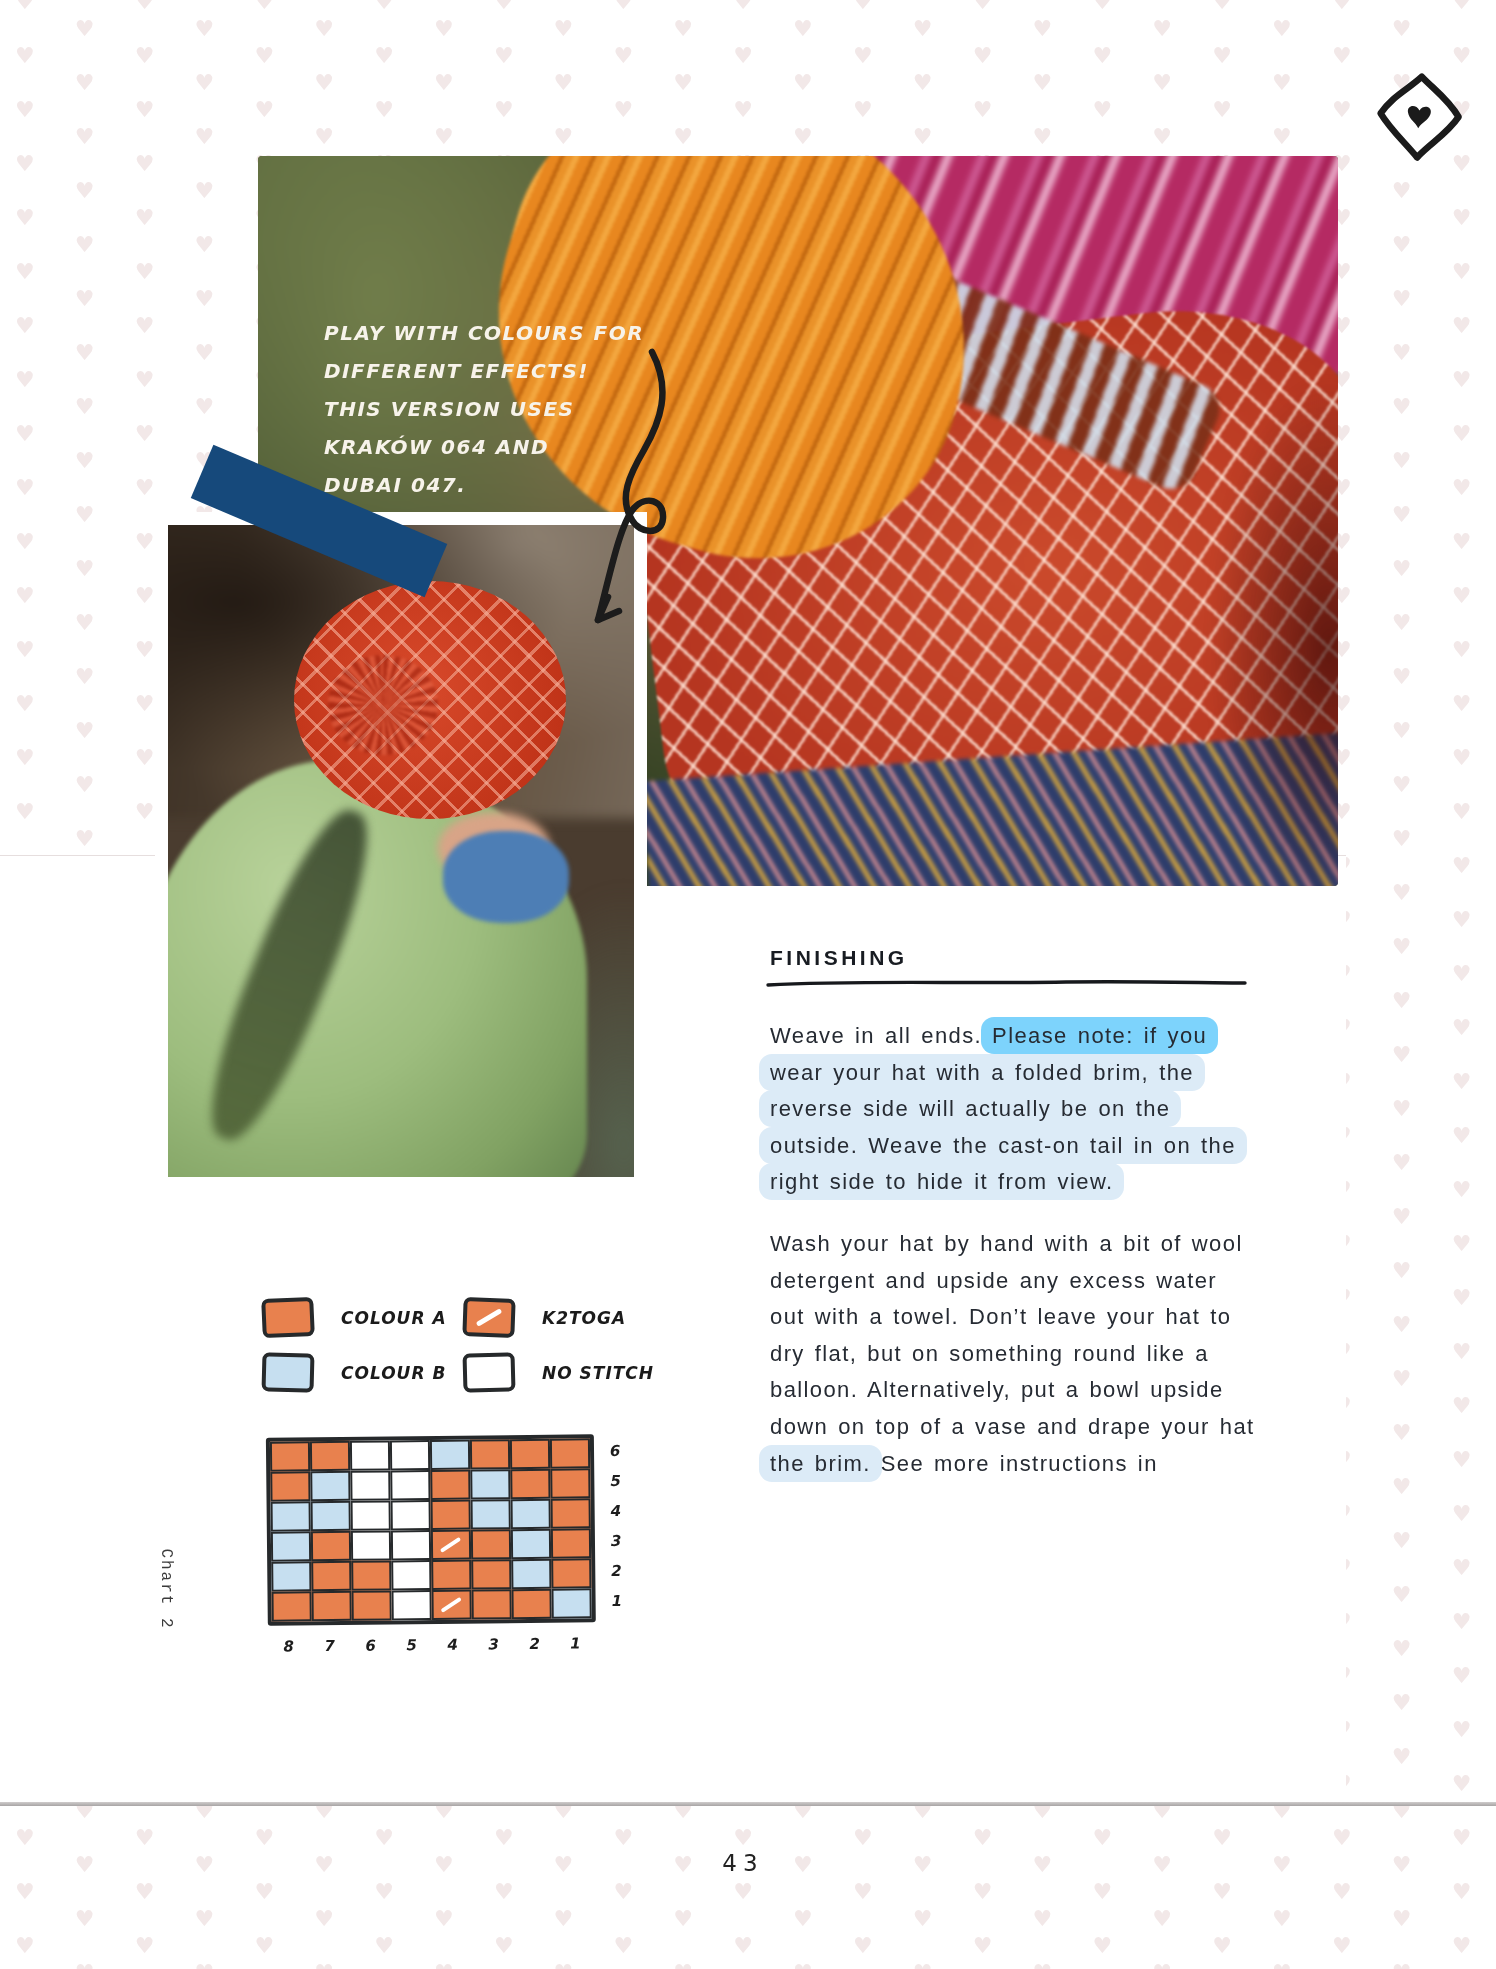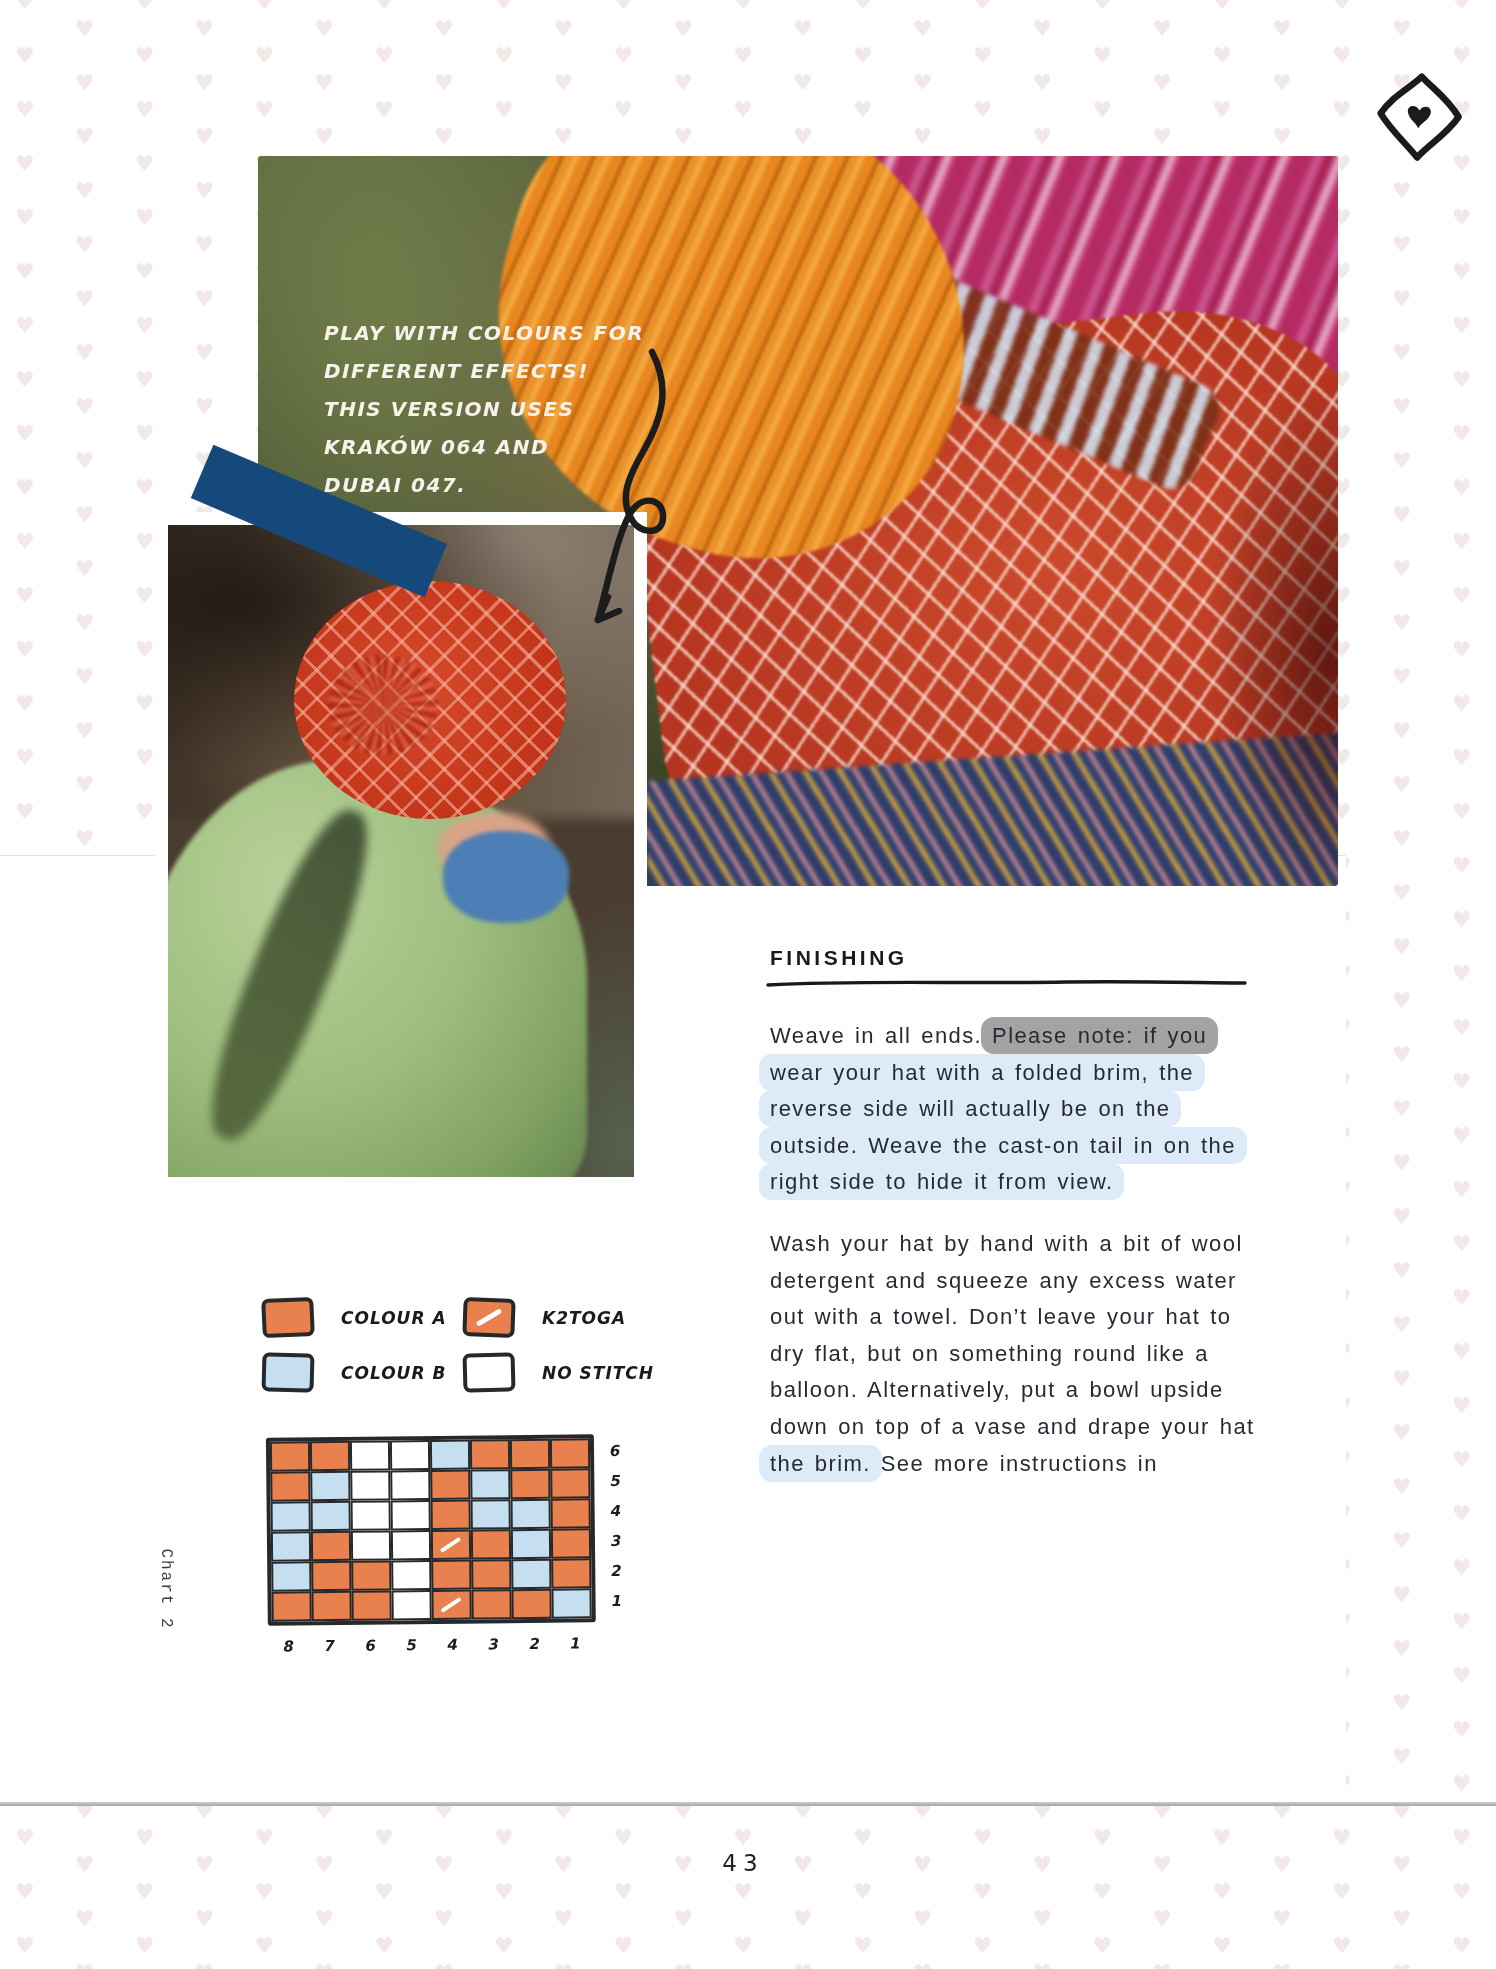--- a/index.html
+++ b/index.html
@@ -244,29 +244,29 @@
     <path d="M96,14 C116,52 104,84 88,112 C74,136 62,160 76,182 C84,196 106,198 107,180
              C108,162 90,157 78,170 C64,186 54,236 42,282" fill="none" stroke="#1c1c1c" stroke-width="6.5" stroke-linecap="round"></path>
     <path d="M42,282 L63,273 M42,282 L52,259" fill="none" stroke="#1c1c1c" stroke-width="6.5" stroke-linecap="round"></path>
   </svg>
 
   <div id="finishing-heading">FINISHING</div>
   <svg id="heading-rule" width="482" height="12" viewBox="0 0 482 12">
     <path d="M2,7 C90,2 200,6 300,4 C380,3 440,5 479,5" fill="none" stroke="#17191d" stroke-width="3.4" stroke-linecap="round"></path>
   </svg>
   <div id="para1" class="para">
-      <div class="tline"><span>Weave in all ends. </span><span class="hl" style="background: #a3a3a3;">Please note: if you</span></div>
+      <div class="tline"><span>Weave in all ends. </span><span class="hl" style="background: #7dd3fc;">Please note: if you</span></div>
       <div class="tline"><span class="hl" style="background: rgb(220, 235, 247);">wear your hat with a folded brim, the</span></div>
       <div class="tline"><span class="hl" style="background: rgb(220, 235, 247);">reverse side will actually be on the</span></div>
       <div class="tline"><span class="hl" style="background: rgb(220, 235, 247);">outside. Weave the cast-on tail in on the</span></div>
       <div class="tline"><span class="hl" style="background: rgb(220, 235, 247);">right side to hide it from view.</span></div>
     </div>
   <div id="para2" class="para">
       <div class="tline"><span>Wash your hat by hand with a bit of wool</span></div>
-      <div class="tline"><span>detergent and squeeze any excess water</span></div>
+      <div class="tline"><span>detergent and upside any excess water</span></div>
       <div class="tline"><span>out with a towel. Don’t leave your hat to</span></div>
       <div class="tline"><span>dry flat, but on something round like a</span></div>
       <div class="tline"><span>balloon. Alternatively, put a bowl upside</span></div>
       <div class="tline"><span>down on top of a vase and drape your hat</span></div>
       <div class="tline"><span class="hl" style="background: rgb(220, 235, 247);">the brim.</span><span> See more instructions in</span></div>
     </div>
 
   <div id="legend">
       <div class="sw r1" style="background: rgb(232, 129, 78);"></div>
       <div class="leg-label">COLOUR A</div>

